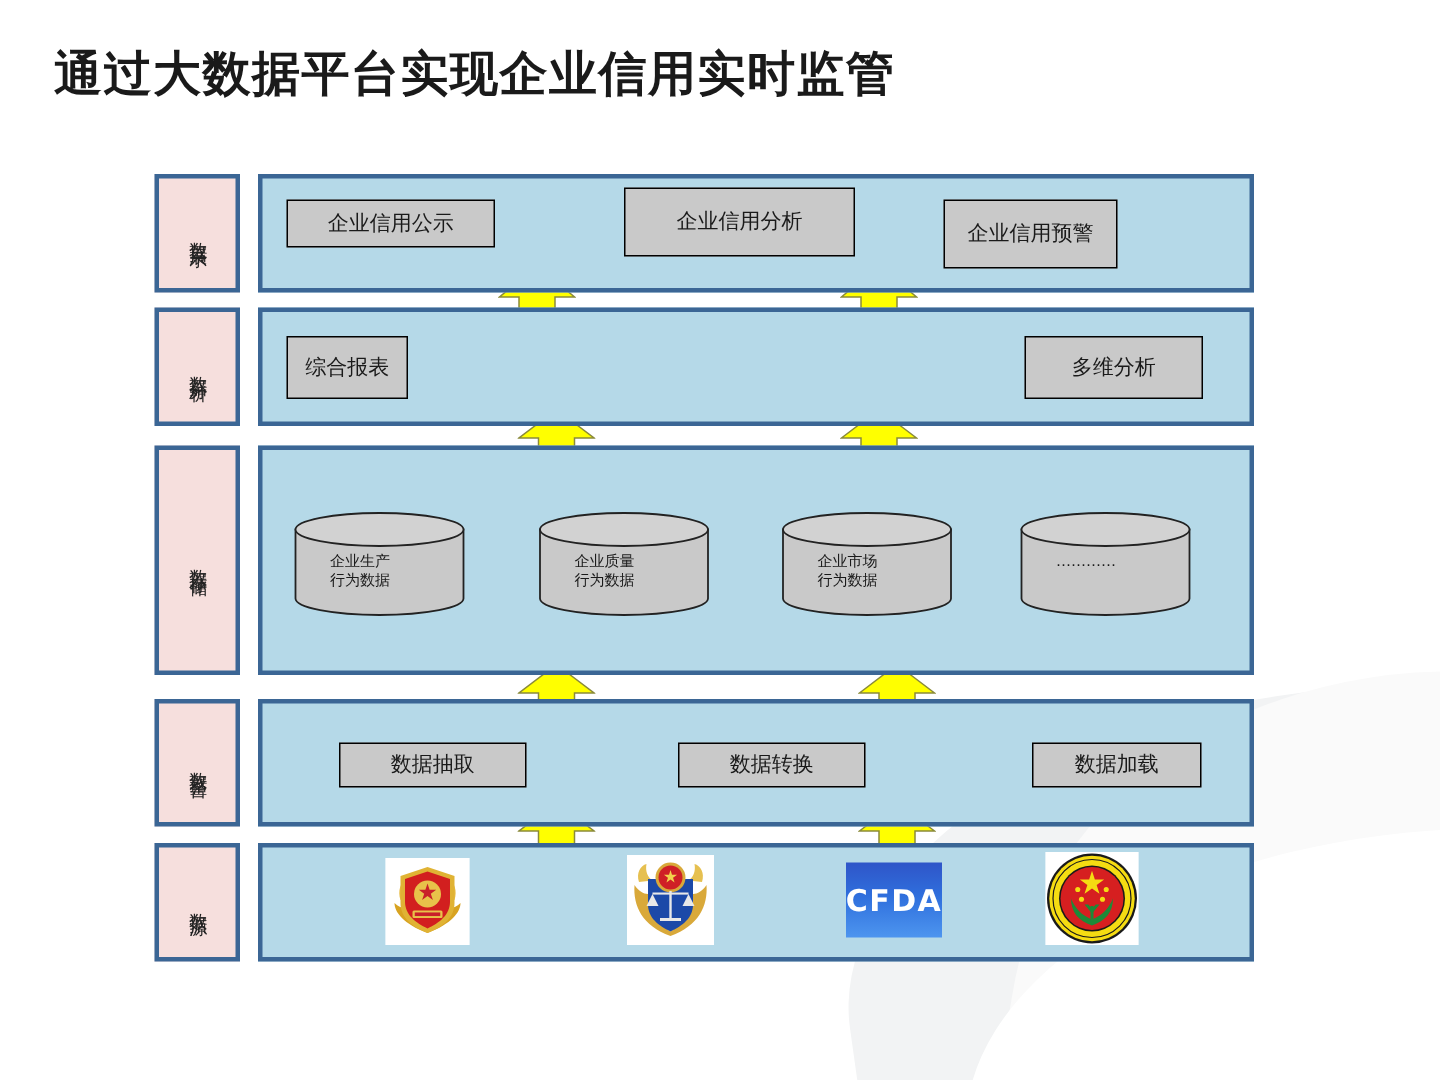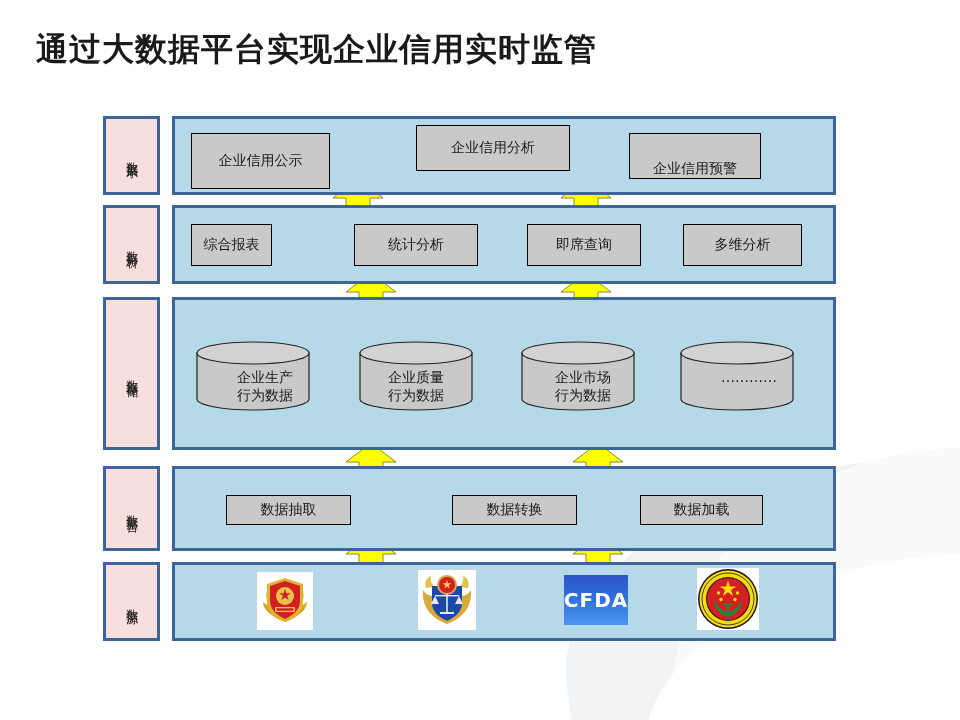--- a/index.html
+++ b/index.html
@@ -72,21 +72,21 @@
     box-sizing:border-box;
     display:flex;align-items:center;justify-content:center;
     font-size:14px;color:#1a1a1a;
   }
 
   
   .cyl{position:absolute;}
   .cyl svg{display:block;}
   .cyl .cyl-label{
     position:absolute;left:0;right:0;top:38%;
-    text-align:center;font-size:14px;color:#1a1a1a;line-height:1.35;
+    font-size:10px;color:#1a1a1a;line-height:1.35;
     white-space:pre-line;
     padding-left:24px;
   }
 
   
   .arrow{position:absolute;}
   .arrow svg{display:block;}
 
   
   .logo{position:absolute;background:#ffffff;}
@@ -166,39 +166,33 @@
         <polygon points="26,1 51,22 38,22 38,47 14,47 14,22 1,22" fill="#ffff00" stroke="#8a8a3a" stroke-width="1"></polygon>
       </svg>
   </div>
   <div class="arrow" style="left:560px;top:176px;width:52px;height:48px;">
     <svg width="52" height="48" viewBox="0 0 52 48">
         <polygon points="26,1 51,22 38,22 38,47 14,47 14,22 1,22" fill="#ffff00" stroke="#8a8a3a" stroke-width="1"></polygon>
       </svg>
   </div>
 
   <div class="panel" style="left:172px;top:116px;width:664px;height:79px;"></div>
-  <div class="gbox" style="left:191px;top:133px;width:139px;height:56px;">
+  <div class="gbox" style="left:191px;top:133px;width:139px;height:32px;">
     <span>企业信用公示</span>
   </div>
   <div class="gbox" style="left:416px;top:125px;width:154px;height:46px;">
     <span>企业信用分析</span>
   </div>
-  <div class="gbox" style="left:629px;top:133px;width:132px;height:46px;align-items:flex-end;">
+  <div class="gbox" style="left:629px;top:133px;width:116px;height:46px;">
     <span>企业信用预警</span>
   </div>
 
   <div class="panel" style="left:172px;top:205px;width:664px;height:79px;"></div>
   <div class="gbox" style="left:191px;top:224px;width:81px;height:42px;">
     <span>综合报表</span>
-  </div>
-  <div class="gbox" style="left:354px;top:224px;width:124px;height:42px;">
-    <span>统计分析</span>
-  </div>
-  <div class="gbox" style="left:527px;top:224px;width:114px;height:42px;">
-    <span>即席查询</span>
   </div>
   <div class="gbox" style="left:683px;top:224px;width:119px;height:42px;">
     <span>多维分析</span>
   </div>
 
   <div class="panel" style="left:172px;top:297px;width:664px;height:153px;"></div>
 
   <div class="cyl" style="left:196px;top:341px;width:114px;height:70px;">
     <svg width="114" height="70" viewBox="0 0 114 70">
       <path d="M1,12 L1,58 A56,11 0 0 0 113,58 L113,12 Z" fill="#c9c9c9" stroke="#222" stroke-width="1.2"></path>
@@ -234,21 +228,21 @@
     <div class="cyl-label">…………</div>
   </div>
 
   <div class="panel" style="left:172px;top:466px;width:664px;height:85px;"></div>
   <div class="gbox" style="left:452px;top:495px;width:125px;height:30px;">
     <span>数据转换</span>
   </div>
   <div class="gbox" style="left:226px;top:495px;width:125px;height:30px;">
     <span>数据抽取</span>
   </div>
-  <div class="gbox" style="left:640px;top:495px;width:123px;height:30px;">
+  <div class="gbox" style="left:688px;top:495px;width:113px;height:30px;">
     <span>数据加载</span>
   </div>
 
   <div class="panel" style="left:172px;top:562px;width:664px;height:79px;"></div>
 
   <div class="logo" style="left:257px;top:572px;width:56px;height:58px;">
     <svg width="56" height="58" viewBox="0 0 56 58">
       <rect x="0" y="0" width="56" height="58" fill="#ffffff"></rect>
       <path d="M28 50 C12 44 6 36 6 30 C10 34 14 34 16 32 C14 38 20 44 28 48 C36 44 42 38 40 32 C42 34 46 34 50 30 C50 36 44 44 28 50 Z" fill="#d8a321"></path>
       <path d="M10 28 C8 22 10 16 14 14 C13 19 15 23 18 25 Z" fill="#e8bb42"></path>

